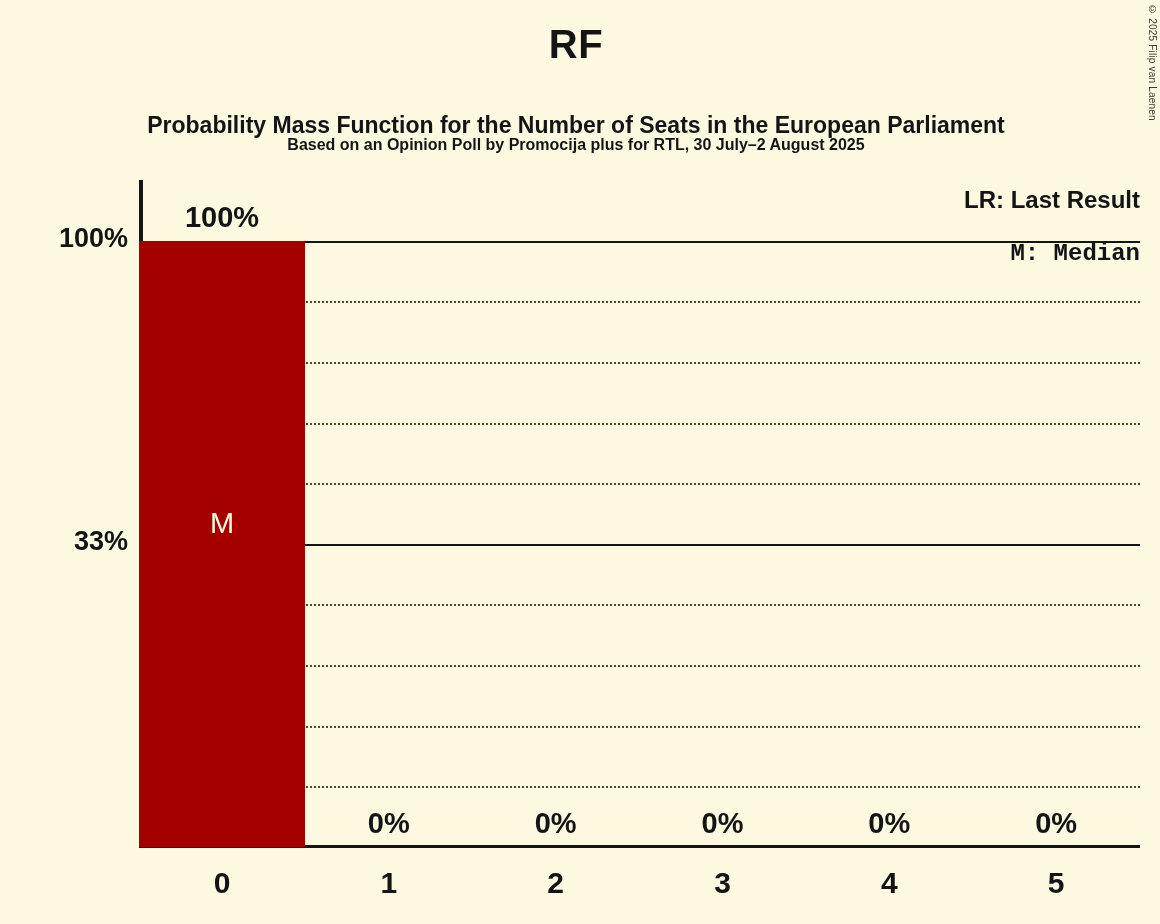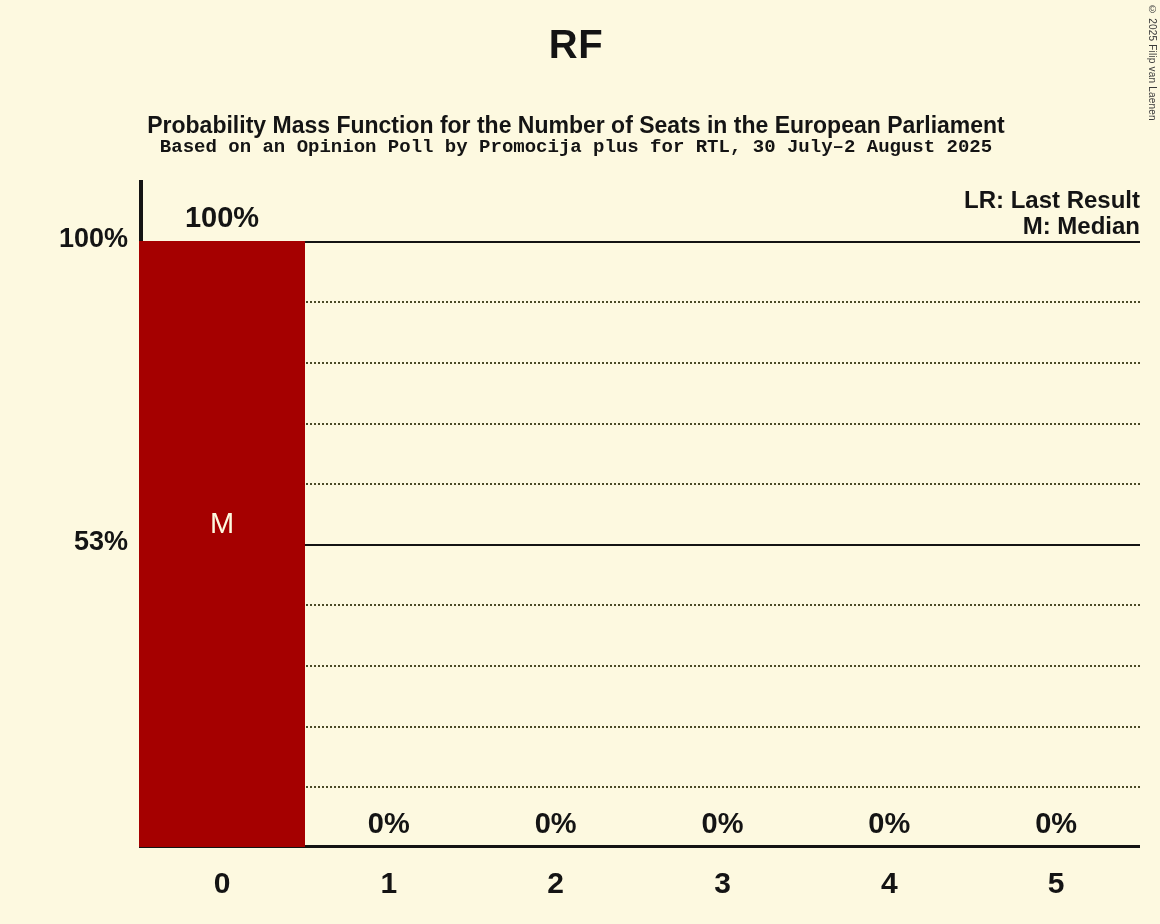--- a/index.html
+++ b/index.html
@@ -35,22 +35,21 @@
     font-size: 40px;
     letter-spacing: 0.5px;
   }
   #chart-subtitle {
     top: 88px;
     font-size: 23px;
     margin-top: 24px;
   }
   #chart-subsubtitle {
     top: 136px;
-    font-size: 19px;
-    font-family: Liberation Mono, monospace;
+    font-size: 16px;
   }
 
   
   #copyright {
     position: absolute;
     top: 4px;
     right: 2px;
     width: 16px;
     height: 180px;
     font-size: 10px;
@@ -154,38 +153,38 @@
   .legend-entry {
     position: absolute;
     right: 20px;
     text-align: right;
     font-size: 24px;
     font-weight: bold;
     color: #141414;
     white-space: nowrap;
   }
   #legend-lr { top: 186px; }
-  #legend-m  { top: 212px; }
+  #legend-m  { top: 240px; font-family: Liberation Mono, monospace; }
 </style>
 </head>
 <body>
 
 <div id="chart-root">
 
   <div class="title" id="chart-title">RF</div>
   <div class="title" id="chart-subtitle">Probability Mass Function for the Number of Seats in the European Parliament</div>
   <div class="title" id="chart-subsubtitle">Based on an Opinion Poll by Promocija plus for RTL, 30 July–2 August 2025</div>
 
   <div id="copyright">© 2025 Filip van Laenen</div>
 
   <div id="legend-lr" class="legend-entry">LR: Last Result</div>
   <div id="legend-m" class="legend-entry">M: Median</div>
 
   <div id="y-tick-wrap">
-      <div class="y-tick-label" style="top: 345.818px;">53%</div>
+      <div class="y-tick-label" style="top: 345.818px;">33%</div>
       <div class="y-tick-label" style="top: 42.6364px;">100%</div>
     </div>
 
   <div id="y-axis"></div>
   <div id="x-axis"></div>
 
   <div id="plot">
 
   <div class="gridline" style="top: 606.364px;"></div>
       <div class="gridline" style="top: 545.727px;"></div>

